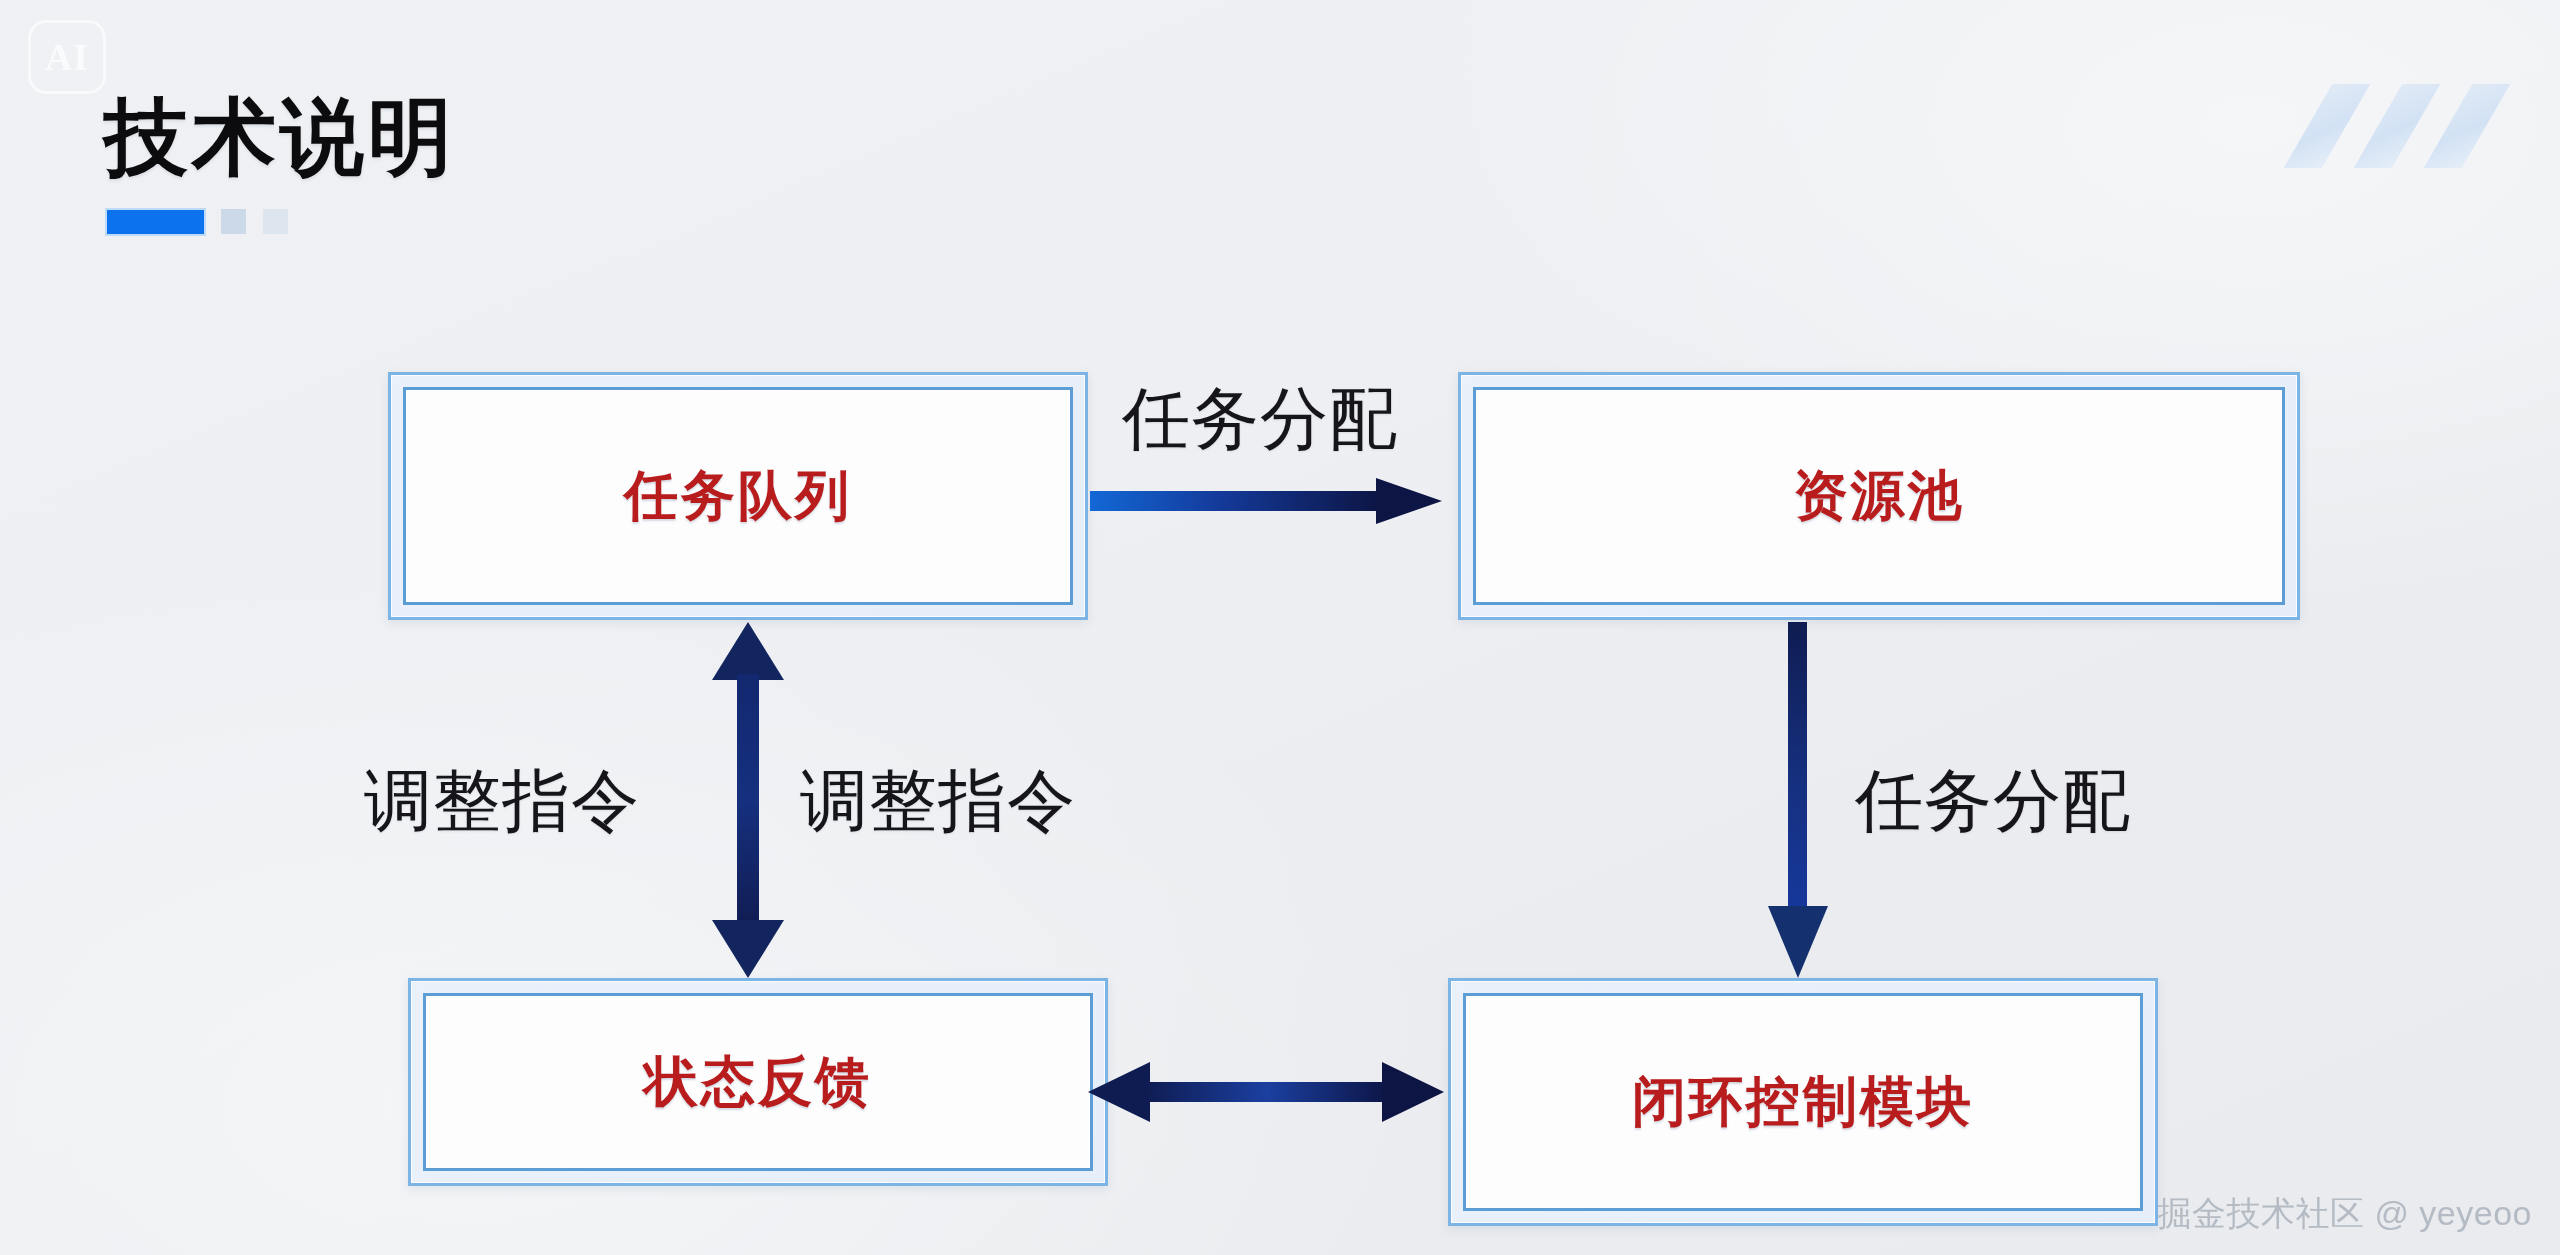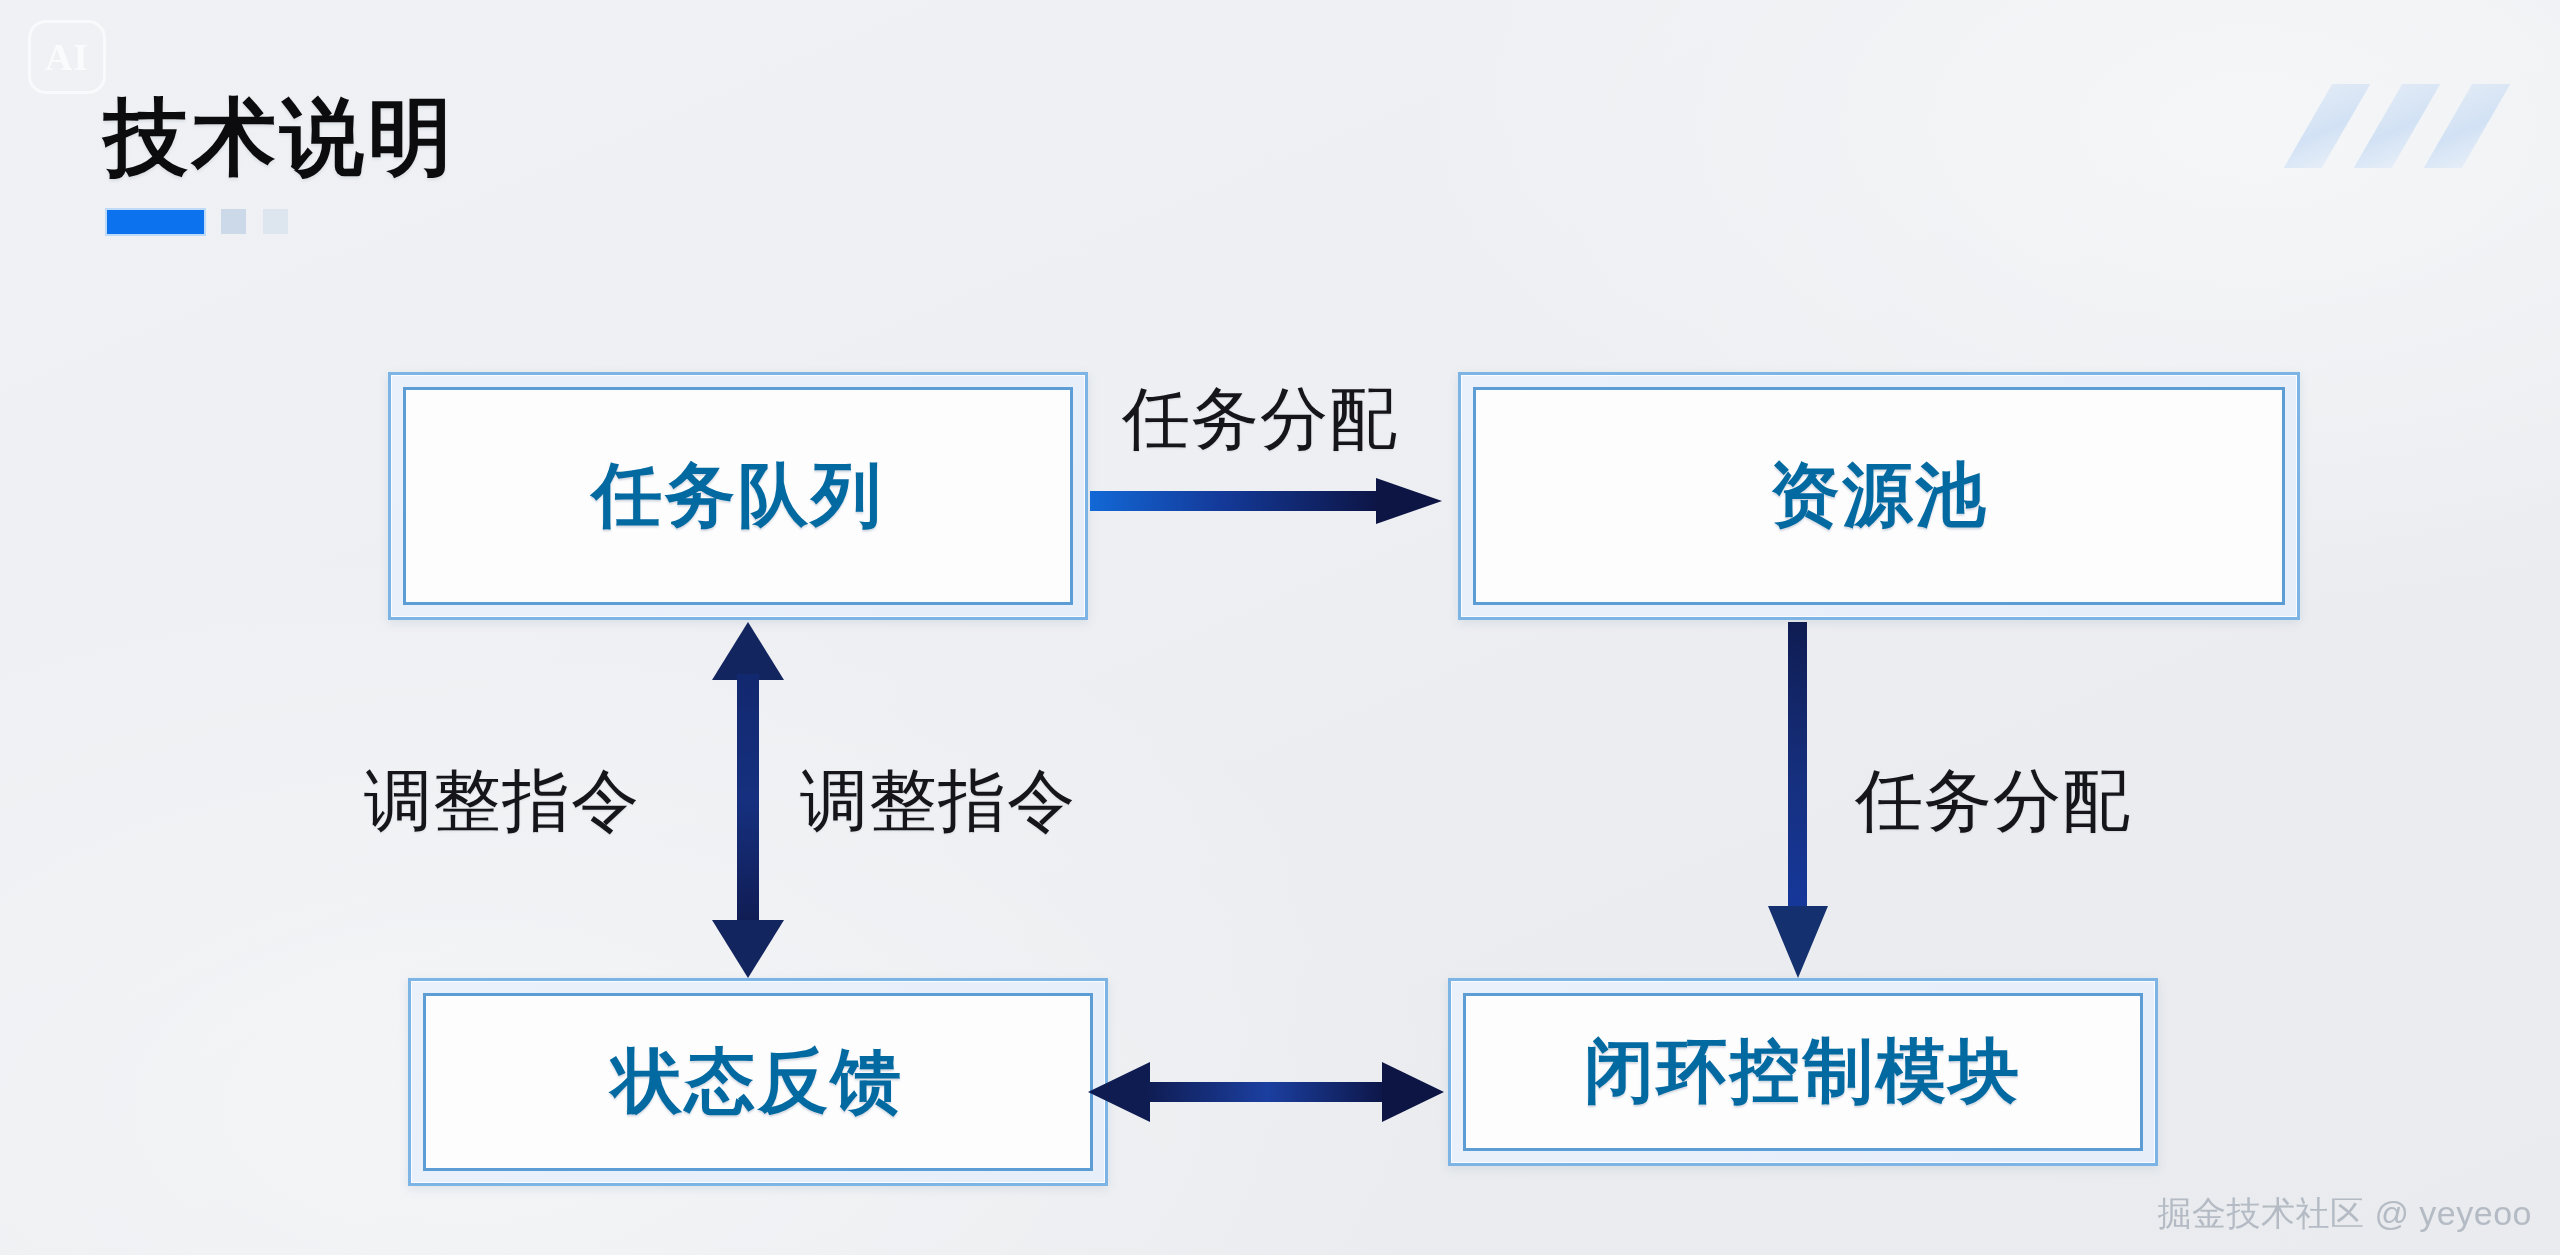--- a/index.html
+++ b/index.html
@@ -118,33 +118,33 @@
     width: 100%;
     height: 100%;
     background: #fdfdfe;
     border: 3px solid #5d9dd6;
     box-sizing: border-box;
     display: flex;
     align-items: center;
     justify-content: center;
   }
   .node-label {
-    font-size: 70px;
+    font-size: 54px;
     font-weight: 700;
-    color: #0369a1;
+    color: #b91c1c;
     letter-spacing: 3px;
     white-space: nowrap;
     text-shadow: 0 2px 2px rgba(120,135,160,0.30);
   }
 
   
   #node-task-queue   { left: 388px;  top: 372px;  width: 700px; height: 248px; }
   #node-resource-pool{ left: 1458px; top: 372px;  width: 842px; height: 248px; }
   #node-status-feedback { left: 408px; top: 978px; width: 700px; height: 208px; font-family: Liberation Serif, serif; }
-  #node-closed-loop  { left: 1448px; top: 978px;  width: 710px; height: 188px; }
+  #node-closed-loop  { left: 1448px; top: 978px;  width: 710px; height: 248px; }
 
   
   .arrow { position: absolute; }
 
   
   #arrow-task-alloc {
     left: 1090px;
     top: 478px;
     width: 352px;
     height: 46px;

